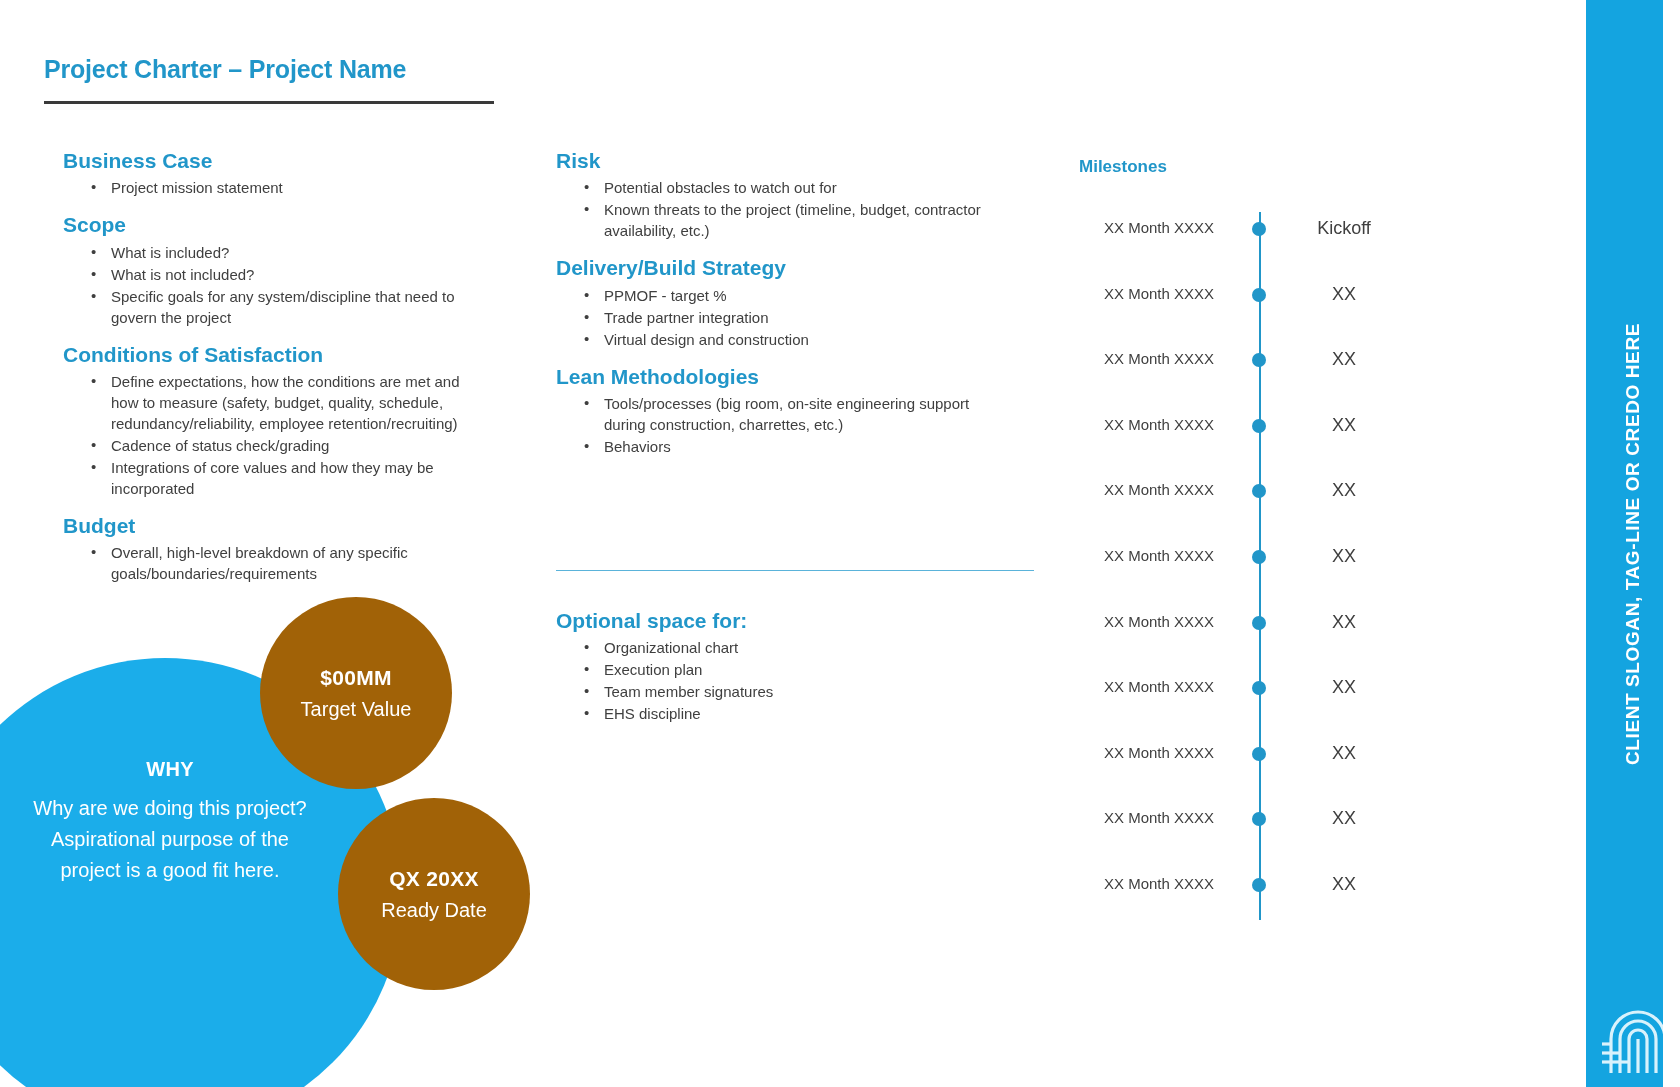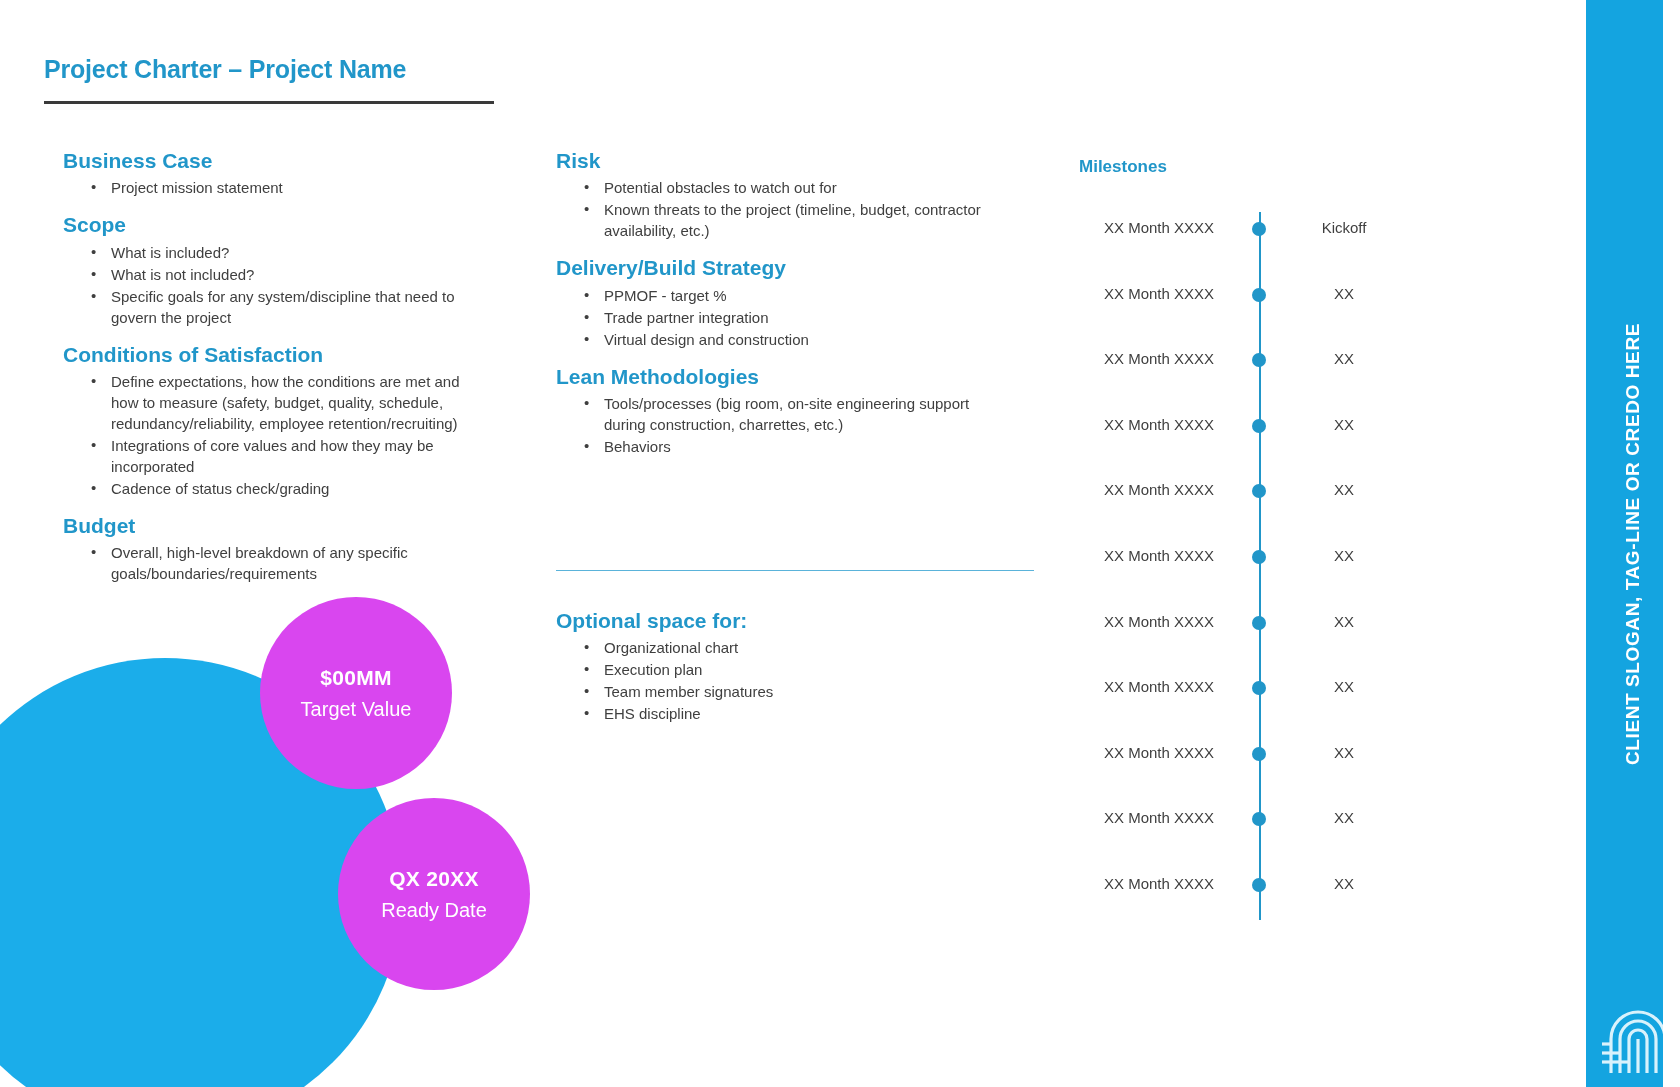--- a/index.html
+++ b/index.html
@@ -162,21 +162,21 @@
     height: 14px;
     border-radius: 50%;
     background: #2196c9;
   }
   .ms-label {
     position: absolute;
     left: 205px;
     top: 0px;
     width: 120px;
     text-align: center;
-    font-size: 15px;
+    font-size: 18px;
     color: #3f3f3f;
     line-height: 22px;
     white-space: nowrap;
   }
 
   
   #why-circle {
     position: absolute;
     left: -72px;
     top: 658px;
@@ -202,21 +202,21 @@
     letter-spacing: 0.3px;
   }
   #why-body {
     font-size: 20px;
     line-height: 31px;
     margin: 0;
   }
   .navy-circle {
     position: absolute;
     border-radius: 50%;
-    background: #d946ef;
+    background: #a16207;
     color: #ffffff;
     text-align: center;
     z-index: 4;
     display: flex;
     flex-direction: column;
     align-items: center;
     justify-content: center;
   }
   #value-circle {
     left: 260px;
@@ -288,22 +288,22 @@
       </ul>
       <div class="section-heading">Scope</div>
       <ul class="bullets">
         <li>What is included?</li>
         <li>What is not included?</li>
         <li>Specific goals for any system/discipline that need to govern the project</li>
       </ul>
       <div class="section-heading">Conditions of Satisfaction</div>
       <ul class="bullets">
         <li>Define expectations, how the conditions are met and how to measure (safety, budget, quality, schedule, redundancy/reliability, employee retention/recruiting)</li>
+        <li>Cadence of status check/grading</li>
         <li>Integrations of core values and how they may be incorporated</li>
-        <li>Cadence of status check/grading</li>
       </ul>
       <div class="section-heading">Budget</div>
       <ul class="bullets">
         <li>Overall, high-level breakdown of any specific goals/boundaries/requirements</li>
       </ul>
     </div>
 
   <div id="col-mid">
       <div class="section-heading">Risk</div>
       <ul class="bullets">
@@ -391,20 +391,24 @@
         </div>
         <div class="ms-row" style="top: 661px;">
           <div class="ms-date">XX Month XXXX</div>
           <div class="ms-dot"></div>
           <div class="ms-label">XX</div>
         </div>
       </div>
   </div>
 
   <div id="why-circle"></div>
+  <div id="why-text-wrap">
+    <div id="why-heading">WHY</div>
+    <div id="why-body">Why are we doing this project? Aspirational purpose of the project is a good fit here.</div>
+  </div>
 
   <div class="navy-circle" id="value-circle">
     <div class="circle-big">$00MM</div>
     <div class="circle-sub">Target Value</div>
   </div>
 
   <div class="navy-circle" id="ready-circle">
     <div class="circle-big">QX 20XX</div>
     <div class="circle-sub">Ready Date</div>
   </div>

